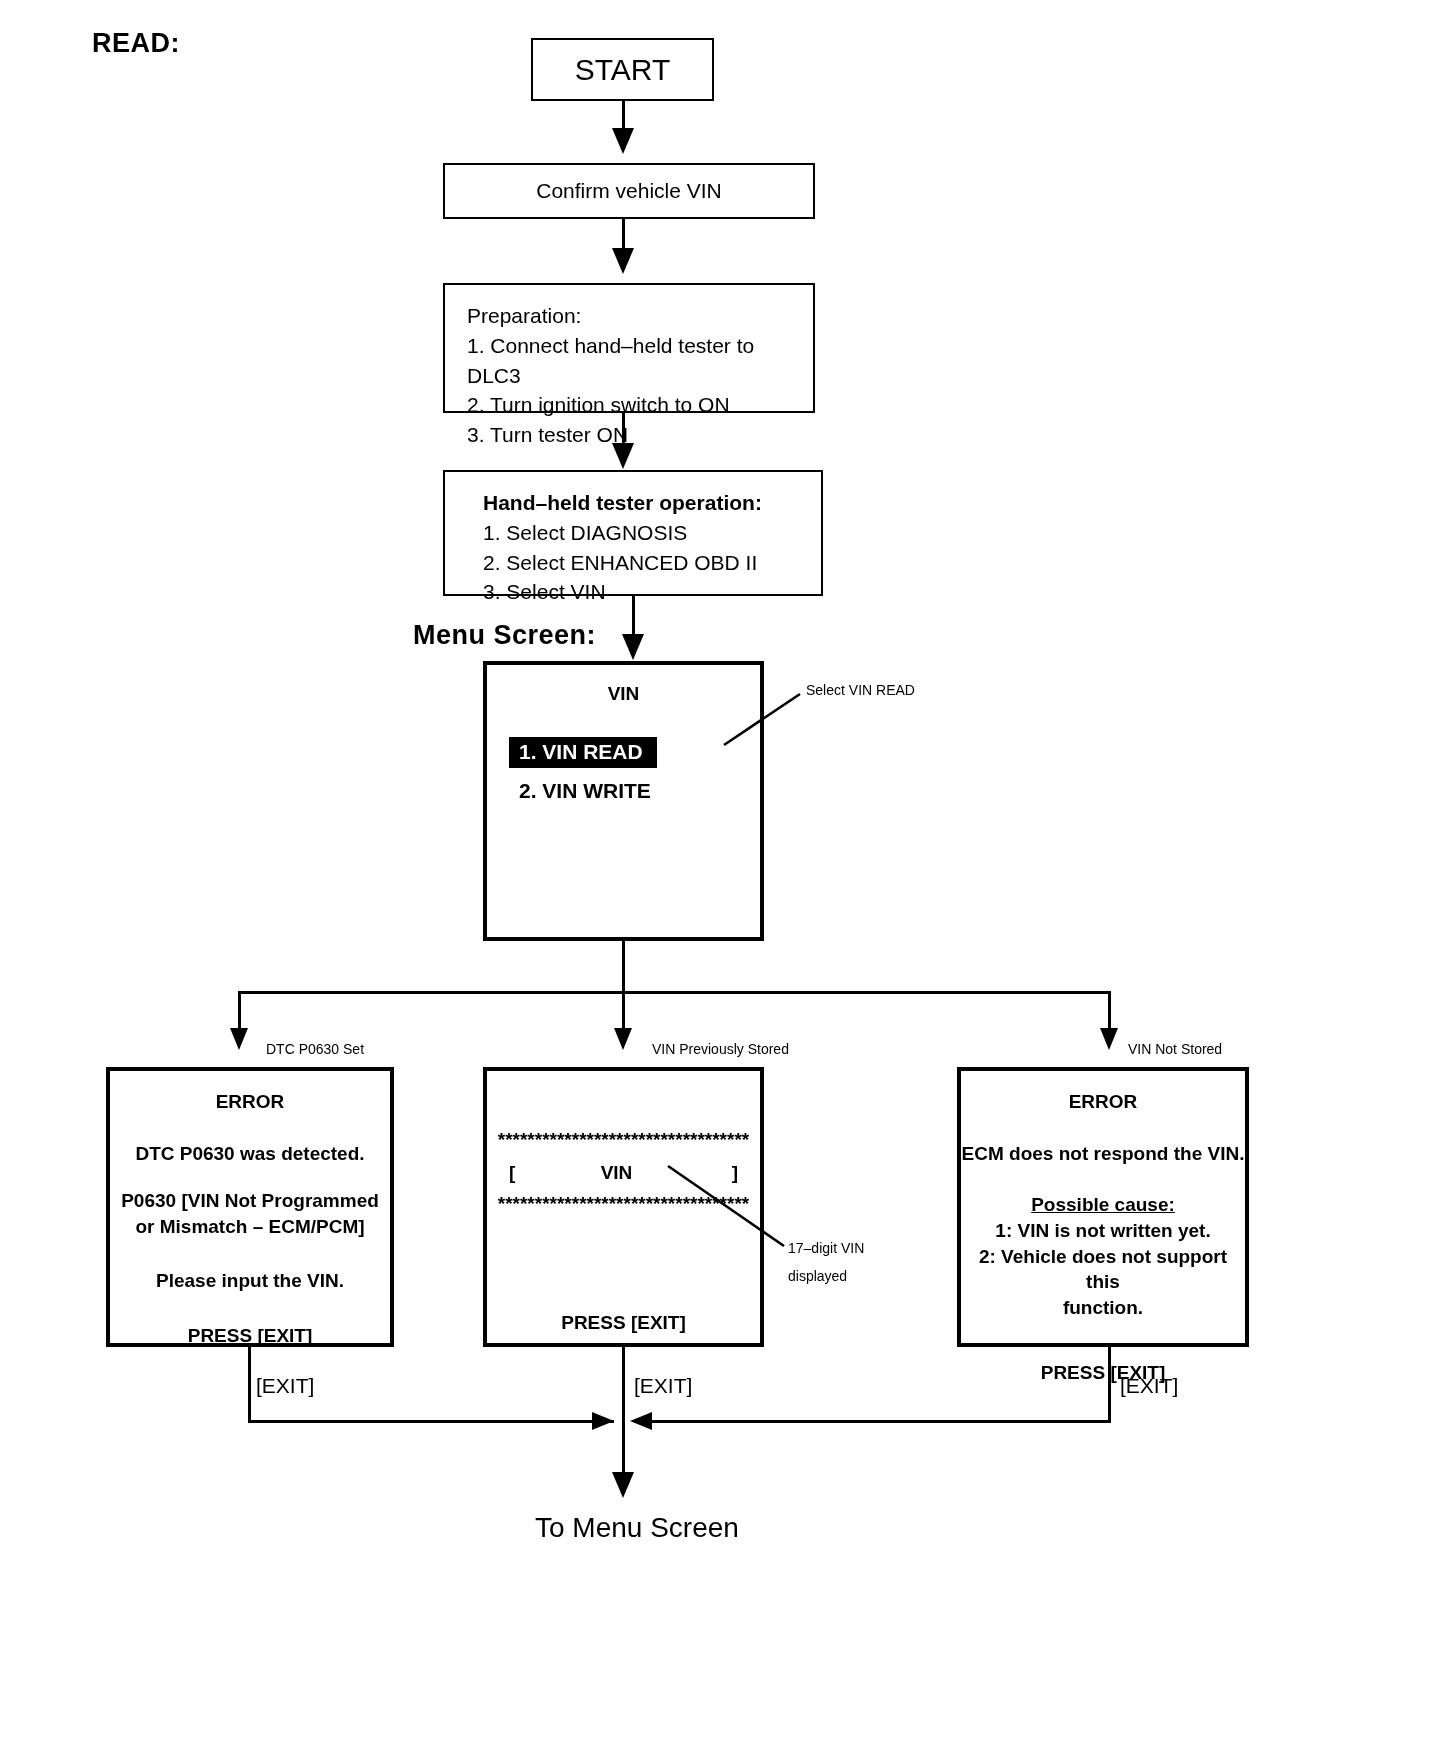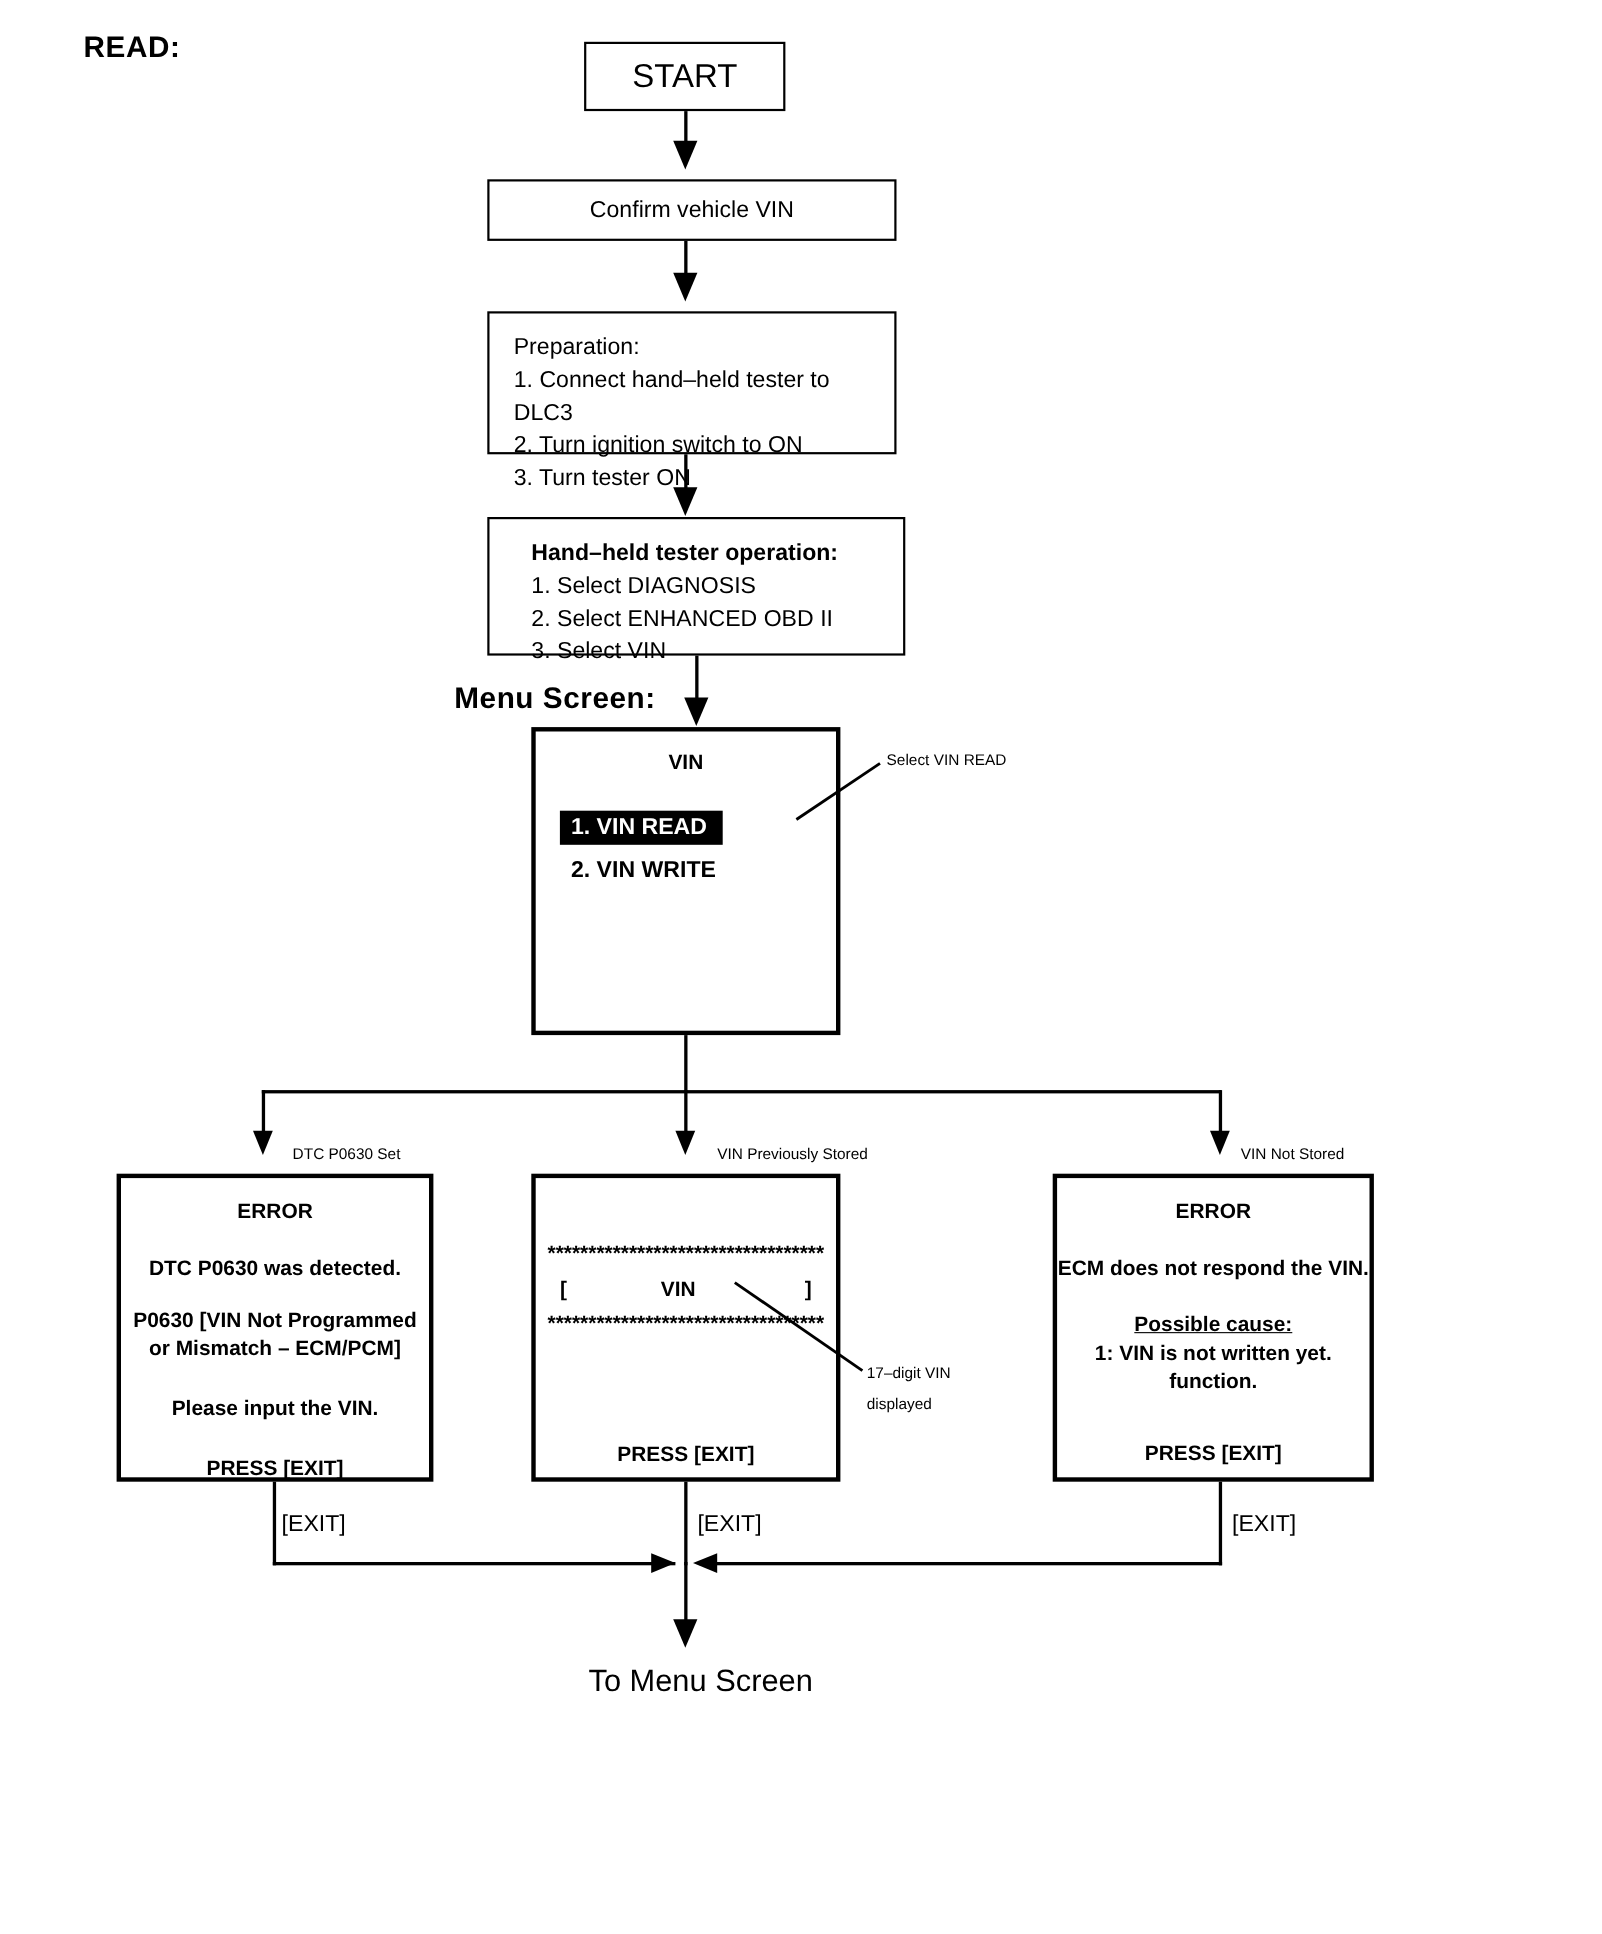--- a/index.html
+++ b/index.html
@@ -110,21 +110,21 @@
   .label-exit { font-size: 21px; white-space: nowrap; }
   .to-menu { font-size: 28px; white-space: nowrap; }
 
   svg.leader { position: absolute; overflow: visible; }
 </style>
 </head>
 <body>
 
 <div id="page">
 
-  <div class="abs section-title" style="left:76px; top:28px;">READ:</div>
+  <div class="abs section-title" style="left:92px; top:28px;">READ:</div>
 
   <div class="abs box box-center txt-start" style="left:531px; top:38px; width:183px; height:63px;">
     <span>START</span>
   </div>
 
   <div class="abs vline" style="left:622px; top:101px; height:33px;"></div>
   <div class="abs arrowdown" style="left:612px; top:128px;"></div>
 
   <div class="abs box box-center txt-plain" style="left:443px; top:163px; width:372px; height:56px;">
     <span>Confirm vehicle VIN</span>
@@ -211,20 +211,21 @@
     <line x1="668" y1="1166" x2="784" y2="1246" stroke="#000" stroke-width="2.6"></line>
   </svg>
   <div class="abs label-plain" style="left:788px; top:1240px;">17–digit VIN</div>
   <div class="abs label-plain" style="left:788px; top:1268px;">displayed</div>
 
   <div class="abs lcd" style="left:957px; top:1067px; width:292px; height:280px;">
     <div class="err-line" style="margin-top:18px;">ERROR</div>
     <div class="err-line" style="margin-top:26px;">ECM does not respond the VIN.</div>
     <div class="err-line" style="margin-top:26px;text-decoration:underline;">Possible cause:</div>
     <div class="err-line">1: VIN is not written yet.</div>
+    <div class="err-line">2: Vehicle does not support this</div>
     <div class="err-line">function.</div>
     <div class="err-line" style="margin-top:40px;">PRESS [EXIT]</div>
   </div>
 
   <div class="abs vline" style="left:248px; top:1347px; height:76px;"></div>
   <div class="abs hline" style="left:248px; top:1420px; width:366px;"></div>
   <div class="abs arrow-right" style="left:592px; top:1412px;"></div>
   <div class="abs label-exit" style="left:256px; top:1374px;">[EXIT]</div>
 
   <div class="abs vline" style="left:622px; top:1347px; height:76px;"></div>

